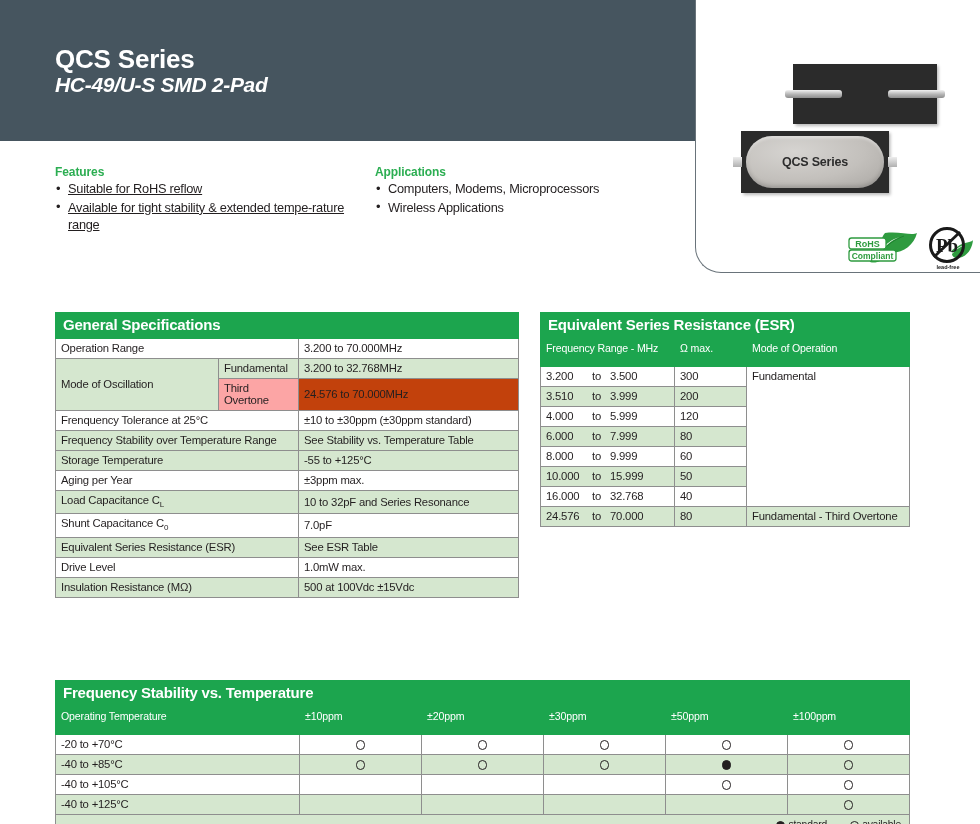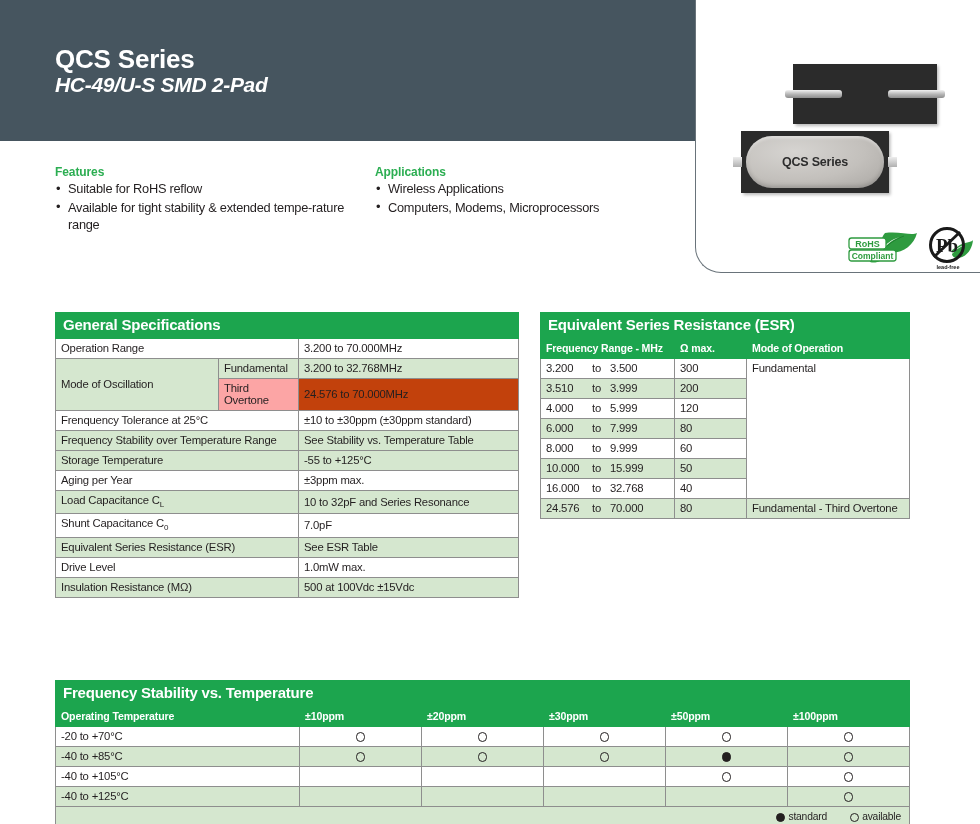--- a/index.html
+++ b/index.html
@@ -135,21 +135,21 @@
 
   .bullet-list {
     position: absolute;
     margin: 0;
     padding: 0;
     list-style: none;
     font-size: 12.8px;
     line-height: 17.5px;
     letter-spacing: -0.25px;
   }
-  #features-list     { left: 55px;  top: 180px; width: 305px; }
+  #features-list     { left: 55px;  top: 180px; width: 305px; text-decoration: underline; }
   #applications-list { left: 375px; top: 180px; width: 300px; }
   .bullet-list li {
     position: relative;
     padding-left: 13px;
     margin-bottom: 1px;
   }
   .bullet-list li::before {
     content: "\2022";
     position: absolute;
     left: 1px; top: -0.5px;
@@ -181,24 +181,24 @@
     font-size: 15px;
     font-weight: bold;
     letter-spacing: -0.2px;
     padding: 3px 7px 5px 7px;
     border-color: #1ca54e;
   }
   .subhead td {
     background: #1ca54e !important;
     color: #ffffff;
     font-size: 10.6px;
-    font-weight: bold;
+    font-weight: normal;
     letter-spacing: -0.15px;
     border-color: #1ca54e;
-    padding: 3px 5px 4px 5px;
+    padding: 3px 5px 12px 5px;
   }
   .ctr { text-align: right; }
 
   
   #general-specs { left: 55px; top: 312px; width: 463px; }
   #general-specs col.c1 { width: 163px; }
   #general-specs col.c2 { width: 80px; }
   #general-specs col.c3 { width: 220px; }
   #general-specs td { height: 19.6px; }
 
@@ -285,22 +285,22 @@
 </div>
 
 <div id="features-head" class="col-head">Features</div>
 <ul id="features-list" class="bullet-list">
   <li>Suitable for RoHS reflow</li>
   <li>Available for tight stability &amp; extended tempe-rature range</li>
 </ul>
 
 <div id="applications-head" class="col-head">Applications</div>
 <ul id="applications-list" class="bullet-list">
+  <li>Computers, Modems, Microprocessors</li>
   <li>Wireless Applications</li>
-  <li>Computers, Modems, Microprocessors</li>
 </ul>
 
 <table id="general-specs" class="spec-table">
   <colgroup>
       <col class="c1">
       <col class="c2">
       <col class="c3">
     </colgroup>
   <tbody>
     <tr class="banner">

